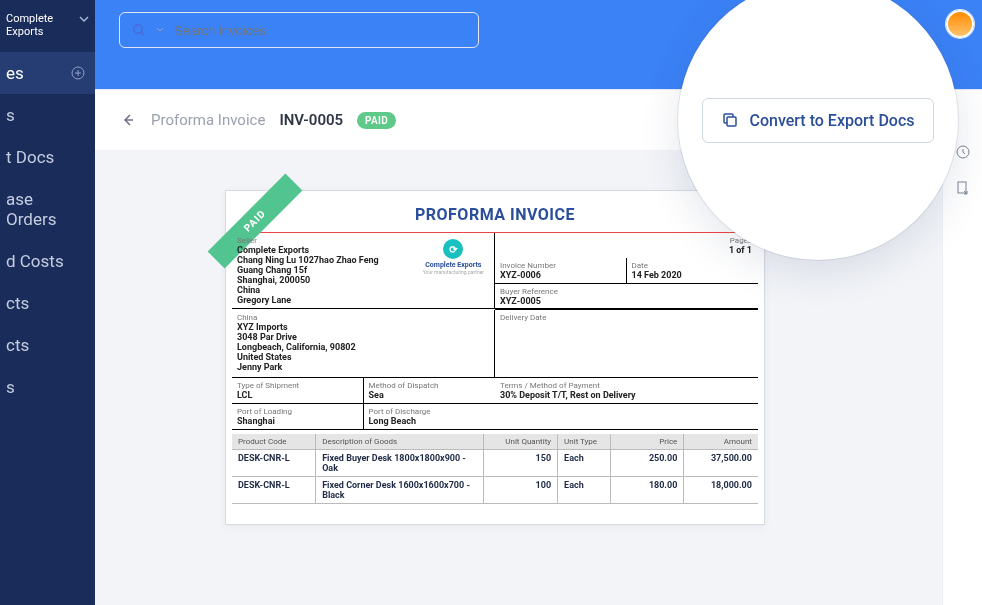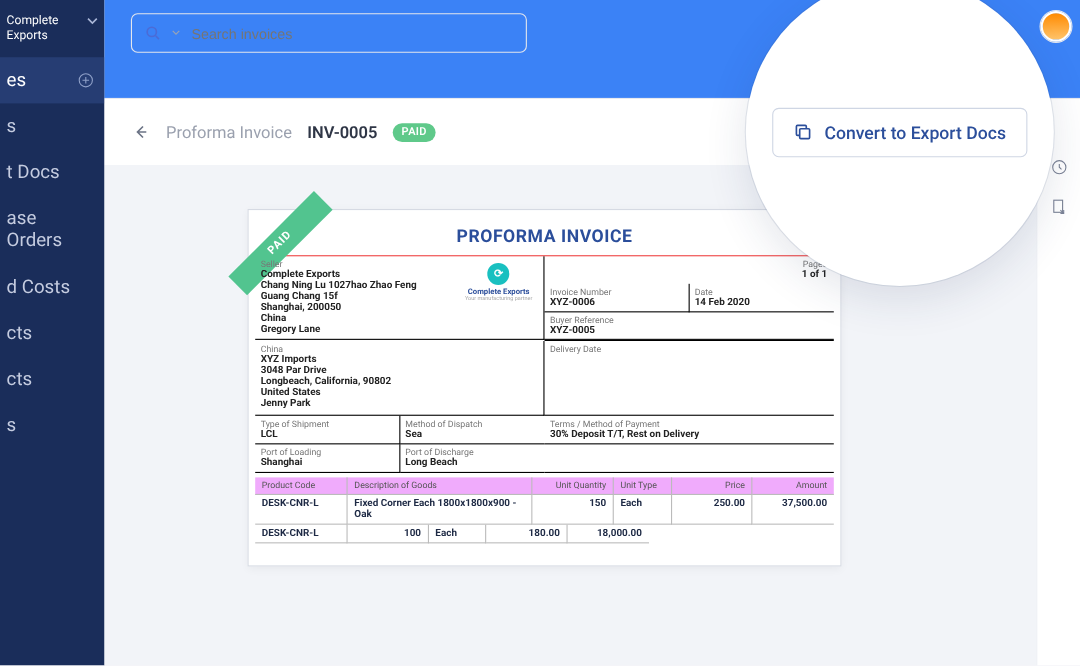--- a/index.html
+++ b/index.html
@@ -48,21 +48,21 @@
 .val { font-weight: 700; }
 .seller-box { width: 50%; position: relative; }
 .logo { position: absolute; right: 10px; top: 6px; text-align: center; }
 .logo-circle { width: 20px; height: 20px; border-radius: 50%; background: #19c0c0; margin: 0 auto 2px; display: flex; align-items: center; justify-content: center; color: #fff; font-size: 10px; font-weight: 700; }
 .logo-text { color: #2b4e9b; font-size: 7px; font-weight: 700; }
 .logo-sub { color: #aaa; font-size: 5px; }
 .pages-box { width: 50%; text-align: right; padding-right: 6px; }
 .twocol { width: 50%; display: flex; }
 .twocol .cell { width: 50%; }
 .table { margin: 4px 6px 0; font-size: 9px; }
-.table-head { display: flex; background: #f0abfc; color: #555; font-size: 8px; }
+.table-head { display: flex; background: #e5e5e5; color: #555; font-size: 8px; }
 .table-head > div, .table-row > div { padding: 3px 6px; border-right: 1px solid #bbb; border-bottom: 1px solid #bbb; }
 .table-head > div:last-child, .table-row > div:last-child { border-right: none; }
 .table-row { display: flex; font-weight: 700; color: #1e2a45; }
 .col-code { width: 16%; } .col-desc { width: 32%; } .col-qty { width: 14%; text-align: right; } .col-type { width: 10%; } .col-price { width: 14%; text-align: right; } .col-amt { width: 14%; text-align: right; }
 
 
 .bubble { position: absolute; right: 24px; top: -20px; width: 280px; height: 280px; border-radius: 50%; background: #fff; box-shadow: 0 0 0 1px rgba(60,80,120,0.12), 0 12px 40px rgba(30,50,90,0.12); display: flex; align-items: center; justify-content: center; z-index: 50; }
 .convert-btn { border: 1px solid #cfd6e4; border-radius: 6px; padding: 12px 18px; display: flex; align-items: center; gap: 10px; color: #2b4e9b; font-weight: 500; font-size: 16px; cursor: pointer; }
 
 svg { display: block; }
@@ -263,28 +263,29 @@
       <div class="table-head">
         <div class="col-code">Product Code</div>
         <div class="col-desc">Description of Goods</div>
         <div class="col-qty">Unit Quantity</div>
         <div class="col-type">Unit Type</div>
         <div class="col-price">Price</div>
         <div class="col-amt">Amount</div>
       </div>
       <div class="table-row">
         <div class="col-code">DESK-CNR-L</div>
-        <div class="col-desc">Fixed Corner Each 1800x1800x900 - Oak</div>
+        <div class="col-desc">Fixed Buyer Desk 1800x1800x900 - Oak</div>
         <div class="col-qty">150</div>
         <div class="col-type">Each</div>
         <div class="col-price">250.00</div>
         <div class="col-amt">37,500.00</div>
       </div>
       <div class="table-row">
         <div class="col-code">DESK-CNR-L</div>
+        <div class="col-desc">Fixed Corner Desk 1600x1600x700 - Black</div>
         <div class="col-qty">100</div>
         <div class="col-type">Each</div>
         <div class="col-price">180.00</div>
         <div class="col-amt">18,000.00</div>
       </div>
     </div>
   </div>
 </div>
 
 <div class="bubble">

